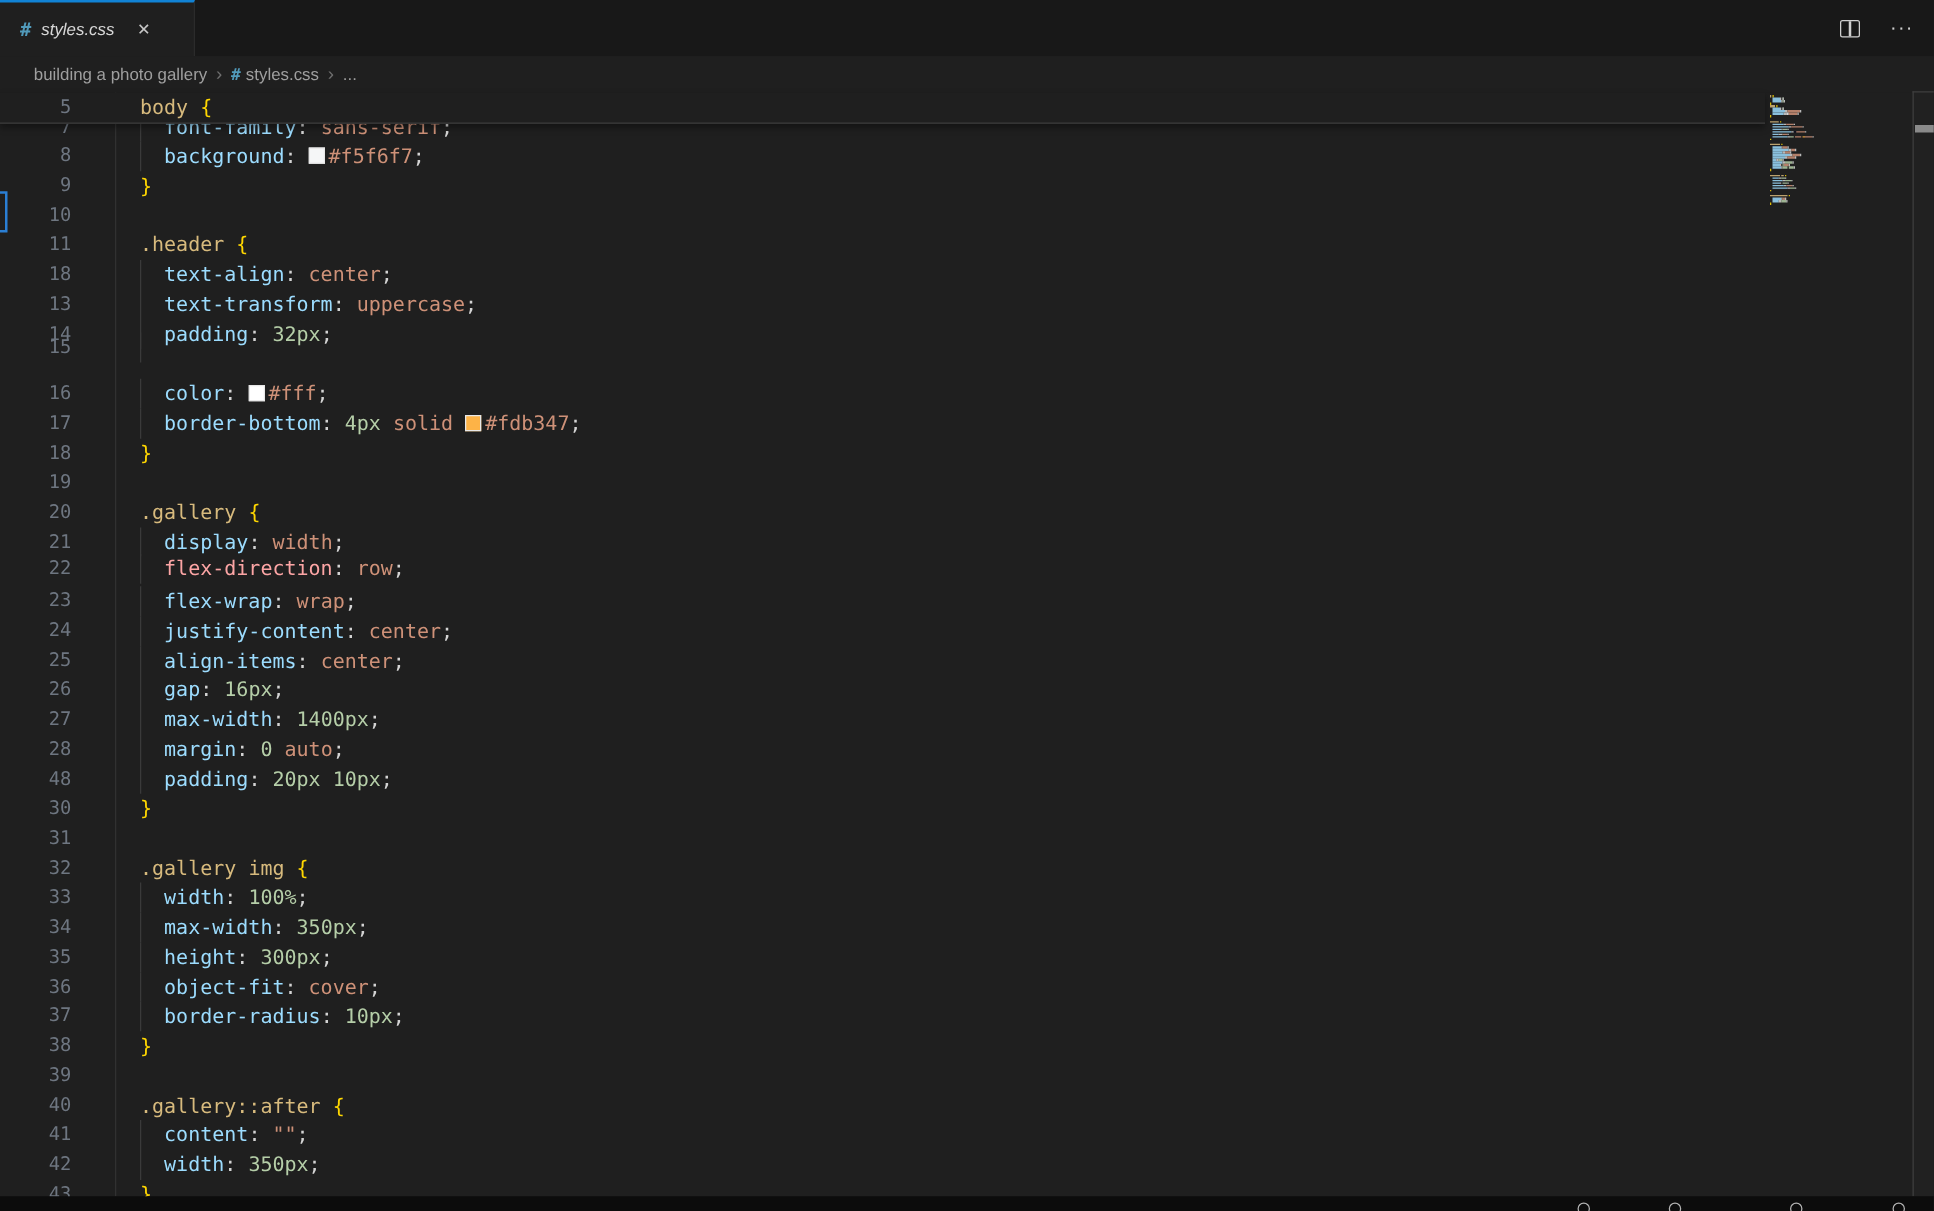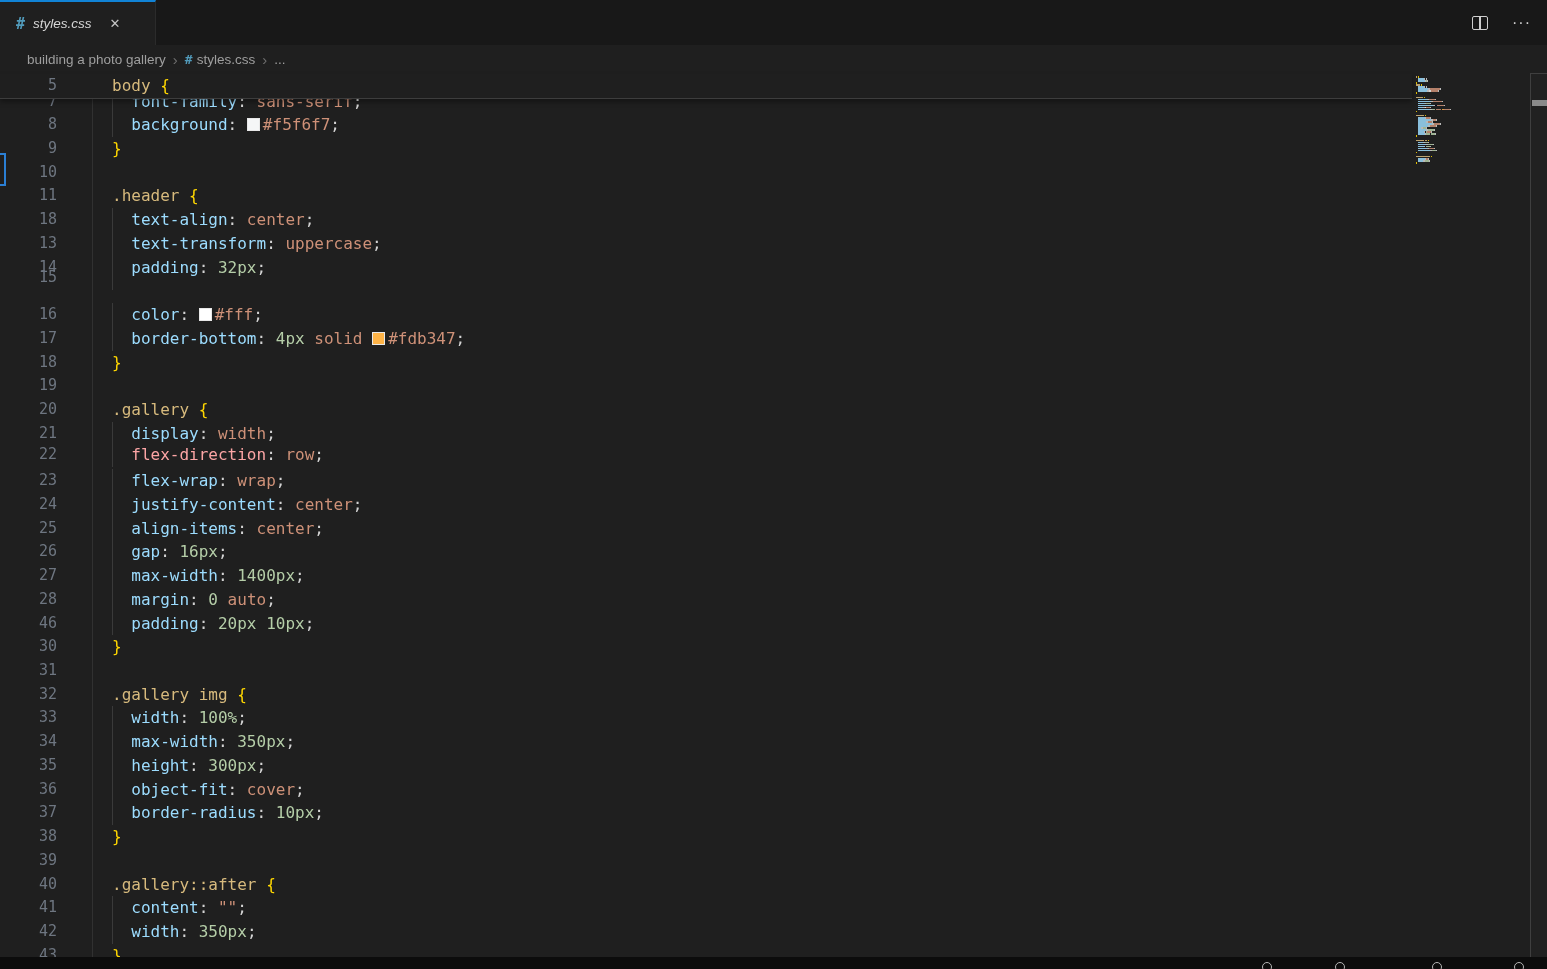--- a/index.html
+++ b/index.html
@@ -197,21 +197,21 @@
         <div class="ln">27</div>
         <div class="code"><span style="color: transparent;">  </span><span style="color: rgb(156, 220, 254);">max-width</span><span style="color: rgb(212, 212, 212);">: </span><span style="color: rgb(181, 206, 168);">1400px</span><span style="color: rgb(212, 212, 212);">;</span></div>
       </div>
       <div class="code-row" style="top: 513.83px;">
         <div class="guide"></div>
         <div class="ln">28</div>
         <div class="code"><span style="color: transparent;">  </span><span style="color: rgb(156, 220, 254);">margin</span><span style="color: rgb(212, 212, 212);">: </span><span style="color: rgb(181, 206, 168);">0</span><span style="color: transparent;"> </span><span style="color: rgb(206, 145, 120);">auto</span><span style="color: rgb(212, 212, 212);">;</span></div>
       </div>
       <div class="code-row" style="top: 537.56px;">
         <div class="guide"></div>
-        <div class="ln">46</div>
+        <div class="ln">48</div>
         <div class="code"><span style="color: transparent;">  </span><span style="color: rgb(156, 220, 254);">padding</span><span style="color: rgb(212, 212, 212);">: </span><span style="color: rgb(181, 206, 168);">20px</span><span style="color: transparent;"> </span><span style="color: rgb(181, 206, 168);">10px</span><span style="color: rgb(212, 212, 212);">;</span></div>
       </div>
       <div class="code-row" style="top: 561.29px;">
         <div class="ln">30</div>
         <div class="code"><span style="color: rgb(255, 215, 0);">}</span></div>
       </div>
       <div class="code-row" style="top: 585.02px;">
         <div class="ln">31</div>
         <div class="code"></div>
       </div>

